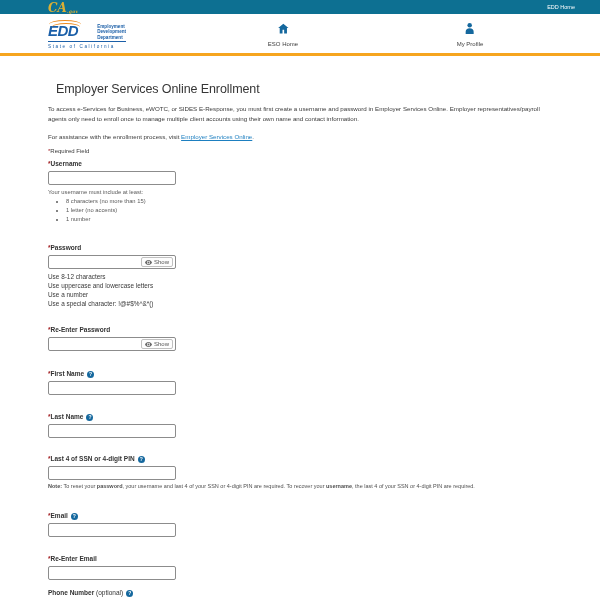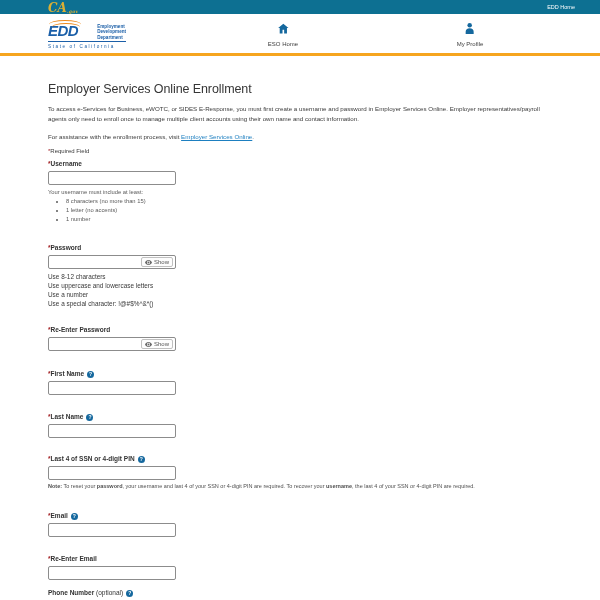--- a/index.html
+++ b/index.html
@@ -41,21 +41,21 @@
   }
 
   .nav-item { position: absolute; top: 7px; transform: translateX(-50%); text-align: center; text-decoration: none; cursor: pointer; }
   .nav-item .nav-icon { display: inline-block; height: 13px; }
   .nav-item .nav-label { display: block; font-size: 6px; color: #3d3d3d; margin-top: 2px; }
   .nav-eso { left: 283px; }
   .nav-profile { left: 470px; }
 
   
   .content { margin: 0 48px; }
-  .page-title { margin-top: 26px; font-size: 12.5px; font-weight: 500; color: #363636; letter-spacing: -0.1px; }
+  .page-title { margin-top: 26px; font-size: 12.5px; font-weight: 500; color: #363636; letter-spacing: -0.1px; margin-left: 8px; }
   .intro { margin-top: 8px; font-size: 6.2px; line-height: 9.5px; color: #3a3a3a; }
   .assist { margin-top: 10px; font-size: 6.2px; color: #3a3a3a; }
   .assist a { color: var(--link_blue, #1d7fc0); text-decoration: underline; }
   .required-note { margin-top: 8px; font-size: 6px; color: #3a3a3a; }
 
   .req { color: var(--asterisk_red, #a42125); }
 
   .group { margin-top: 18px; }
   .g-username { margin-top: 6px; }
   .g-password { margin-top: 22px; }

